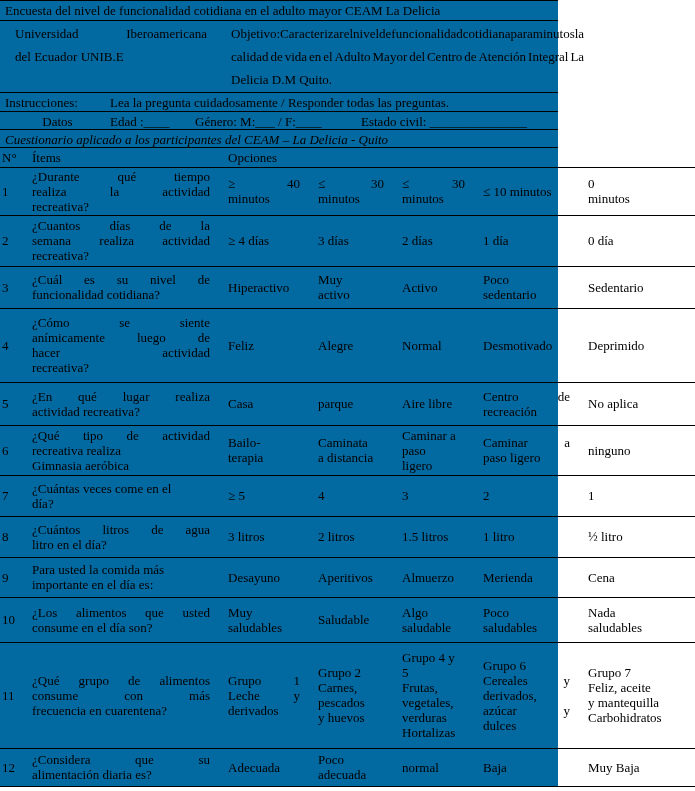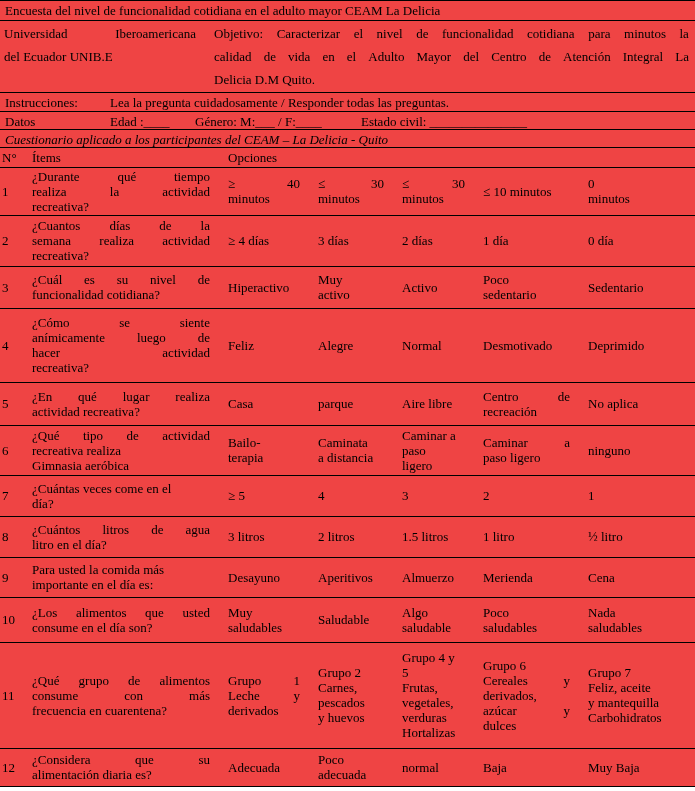--- a/index.html
+++ b/index.html
@@ -2,33 +2,33 @@
 <html><head>
 <meta charset="utf-8">
 <style>
   html,body { margin:0; padding:0; background:#ffffff; }
   body {
     font-family: "Liberation Serif", serif;
     font-size: 13px;
     color: #000;
     -webkit-font-smoothing: antialiased;
   }
-  .sheet { width:695px; background:#ef4444; }
+  .sheet { width:558px; background:#0369a1; }
 
   
   .trow { border-bottom:1px solid #000; padding:2px 5px; line-height:16px; box-sizing:border-box; }
   .r-title { border-top:1px solid #000; height:21px; }
   .r-univ { display:flex; line-height:23px; padding:1px 0 1px 0; min-height:69px; }
-  .univ-left { width:192px; padding-left:4px; margin-right:18px; flex:none; }
+  .univ-left { width:192px; padding-left:15px; margin-right:24px; flex:none; }
   .univ-right { flex:1; padding-right:6px; }
   .r-instr { height:19px; }
   .r-datos { height:18px; display:flex; line-height:15px; }
   .r-note { height:18px; font-style:italic; }
   .instr-label { display:inline-block; width:105px; }
-  .datos-label { width:105px; flex:none; }
+  .datos-label { width:105px; flex:none;text-align:center; }
   .df0 { width:77px; flex:none; }
   .df1 { width:166px; flex:none;margin-left:8px; }
   .df2 { flex:1; }
 
   
   table.qt { border-collapse:collapse; table-layout:fixed; width:695px; }
   table.qt td { vertical-align:middle; padding:1px 16px 1px 2px; line-height:15px; box-sizing:border-box; overflow:hidden; }
   td.c-num { padding-left:5px; padding-right:0; }
   td.c-item { padding:1px 2px 1px 3px; }
   thead td { border-bottom:1px solid #000; height:19px; }

